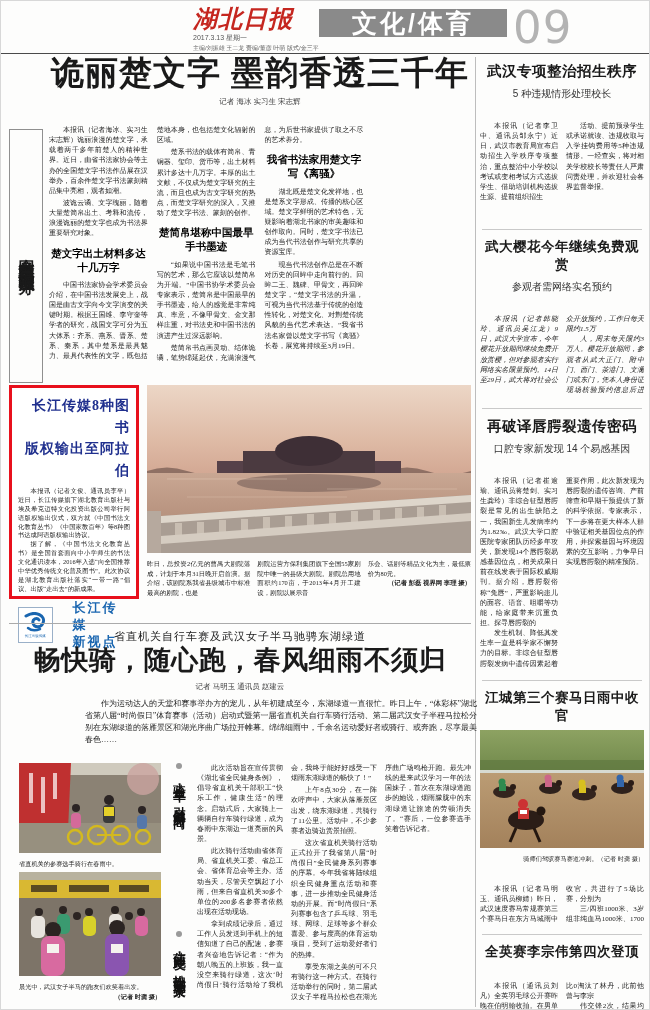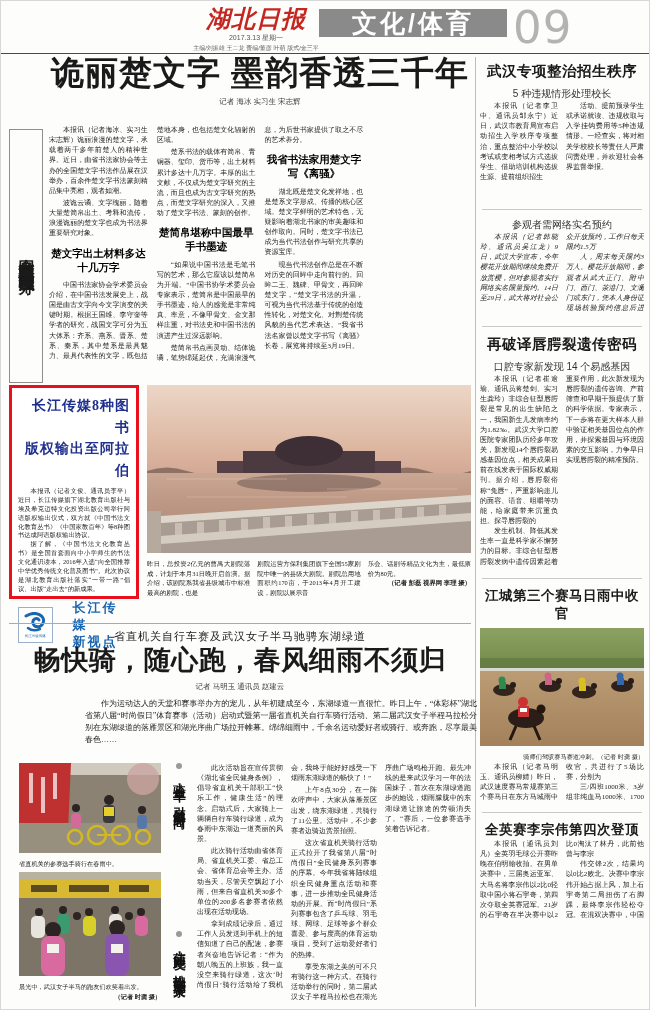--- a/index.html
+++ b/index.html
@@ -1,20 +1,20 @@
 <!DOCTYPE html>
 <html><head>
 <meta charset="utf-8">
 <style>
   html,body{margin:0;padding:0;background:#fff;}
   .page{position:relative;width:650px;height:1010px;background:#fdfdfc;overflow:hidden;
         font-family:"Liberation Sans","DejaVu Sans",sans-serif;color:#1a1a1a;
         border:1px solid #d8d8d8;box-sizing:border-box;}
   
-  .mast-left{position:absolute;left:192px;top:5px;width:126px;text-align:center;}
+  .mast-left{position:absolute;left:192px;top:5px;width:126px;text-align:left;}
   .paper-name{font-family:"DejaVu Serif","Liberation Serif",serif;font-weight:bold;font-style:italic;
               font-size:24px;color:#c5261f;letter-spacing:1px;line-height:1.05;}
   .date-line{font-size:7px;color:#555;margin-top:2px;}
   .staff-line{font-size:6px;color:#666;margin-top:1px;white-space:nowrap;}
   .section-box{position:absolute;left:318px;top:8px;width:188px;height:28px;background:#8a8a8a;
                color:#fff;font-weight:bold;font-size:25px;letter-spacing:3px;
                display:flex;align-items:center;justify-content:center;}
   .page-no{position:absolute;left:512px;top:0px;font-size:45px;color:#b3b3b3;
            font-family:"DejaVu Sans",sans-serif;font-weight:400;letter-spacing:1px;}
   .head-rule{position:absolute;left:0;top:52px;width:650px;border-top:1.5px solid #4a4a4a;}
@@ -72,21 +72,21 @@
   .vh-text{writing-mode:vertical-rl;font-size:12.5px;font-weight:bold;letter-spacing:2px;color:#111;}
   .btext{flex:1;column-count:3;column-gap:8px;column-fill:auto;overflow:hidden;
          font-family:"Liberation Serif","DejaVu Serif",serif;}
   .btext p{font-size:7px;line-height:1.45;text-align:justify;text-indent:2em;margin:0 0 2px 0;color:#222;}
   
   .rightcol{position:absolute;left:479px;top:55px;width:164px;height:953px;overflow:hidden;}
   .r-art{text-align:center;}
   .r-headline{font-size:14.5px;font-weight:bold;letter-spacing:0.5px;margin-top:6px;
               font-family:"Liberation Serif","DejaVu Serif",serif;}
   .r-subhead{font-size:10px;color:#333;margin-top:6px;}
-  .r-body{margin-top:0;column-count:2;column-gap:8px;column-fill:auto;overflow:hidden;text-align:justify;
+  .r-body{margin-top:20px;column-count:2;column-gap:8px;column-fill:auto;overflow:hidden;text-align:justify;
           font-family:"Liberation Serif","DejaVu Serif",serif;}
   .r-body p{font-size:7px;line-height:1.45;margin:0;text-indent:2em;color:#222;}
   .rule{border-top:1px solid #c9c9c9;margin:8px 2px;}
   .h1a{height:100px;} .h2a{height:86px;font-style:italic;} .h3a{height:196px;} .hh{height:42px;} .hae{height:88px;}
   .r-photo{width:164px;height:118px;margin-top:5px;}
   .r-photocap{font-size:6.2px;text-align:right;margin-top:3px;color:#222;
               font-family:"Liberation Serif","DejaVu Serif",serif;}
 </style>
 </head>
 <body>
@@ -300,20 +300,21 @@
     <div class="r-art">
       <div class="r-headline">武汉专项整治招生秩序</div>
       <div class="r-subhead">5 种违规情形处理校长</div>
       <div class="r-body h1a">
         <p>本报讯（记者李卫中、通讯员邹永宁）近日，武汉市教育局宣布启动招生入学秩序专项整治，重点整治中小学校以考试或变相考试方式选拔学生、借助培训机构选拔生源、提前组织招生</p>
         <p>活动、提前预录学生或承诺就读、违规收取与入学挂钩费用等5种违规情形。一经查实，将对相关学校校长等责任人严肃问责处理，并欢迎社会各界监督举报。</p>
       </div>
     </div>
     <div class="rule"></div>
     <div class="r-art">
+      <div class="r-headline" style="font-size:13.5px;">武大樱花今年继续免费观赏</div>
       <div class="r-subhead">参观者需网络实名预约</div>
       <div class="r-body h2a">
         <p>本报讯（记者韩晓玲、通讯员吴江龙）9日，武汉大学宣布，今年樱花开放期间继续免费开放赏樱，但对参观者实行网络实名限量预约。14日至29日，武大将对社会公众开放预约，工作日每天限约1.5万</p>
         <p>人，周末每天限约3万人。樱花开放期间，参观者从武大正门、附中门、西门、茶港门、文澜门或东门，凭本人身份证现场核验预约信息后进校，校园内将实行单向通行管理。</p>
       </div>
     </div>
     <div class="rule"></div>
     <div class="r-art">
       <div class="r-headline">再破译唇腭裂遗传密码</div>
       <div class="r-subhead">口腔专家新发现 14 个易感基因</div>

